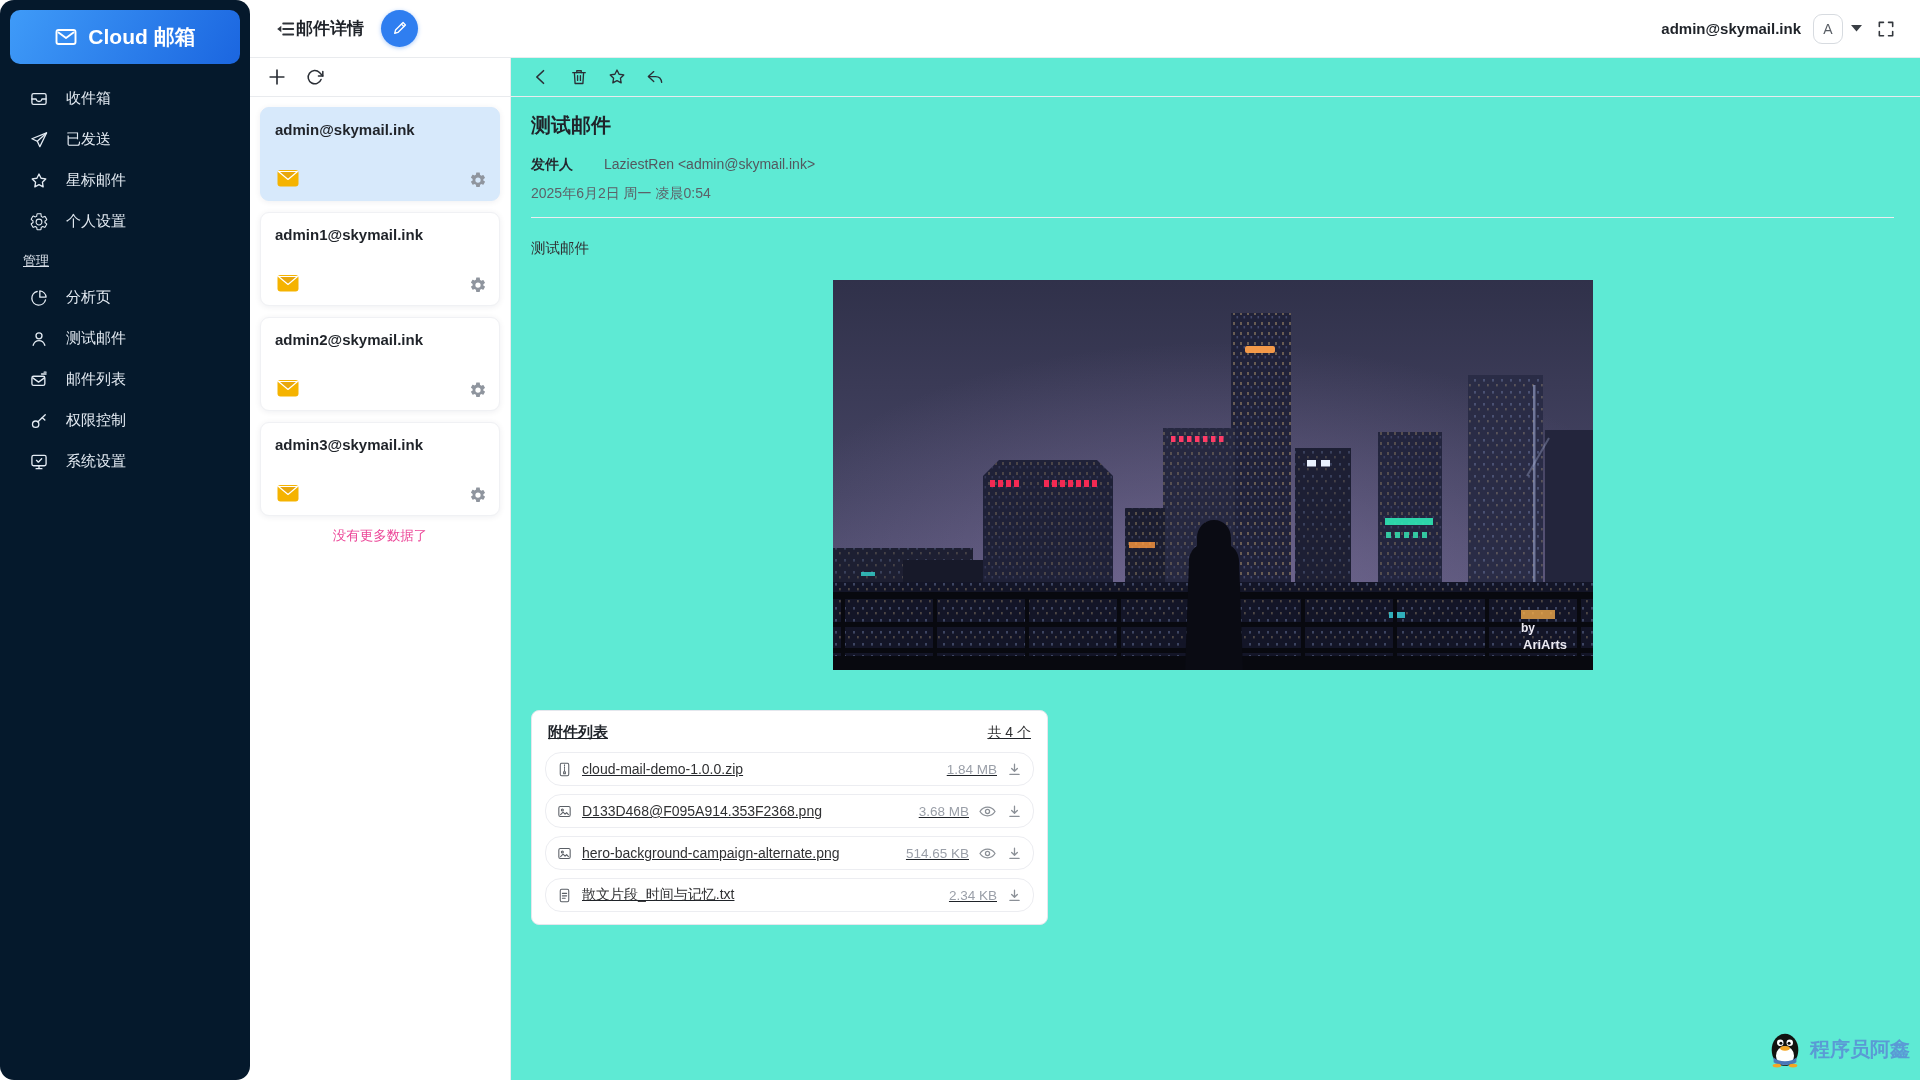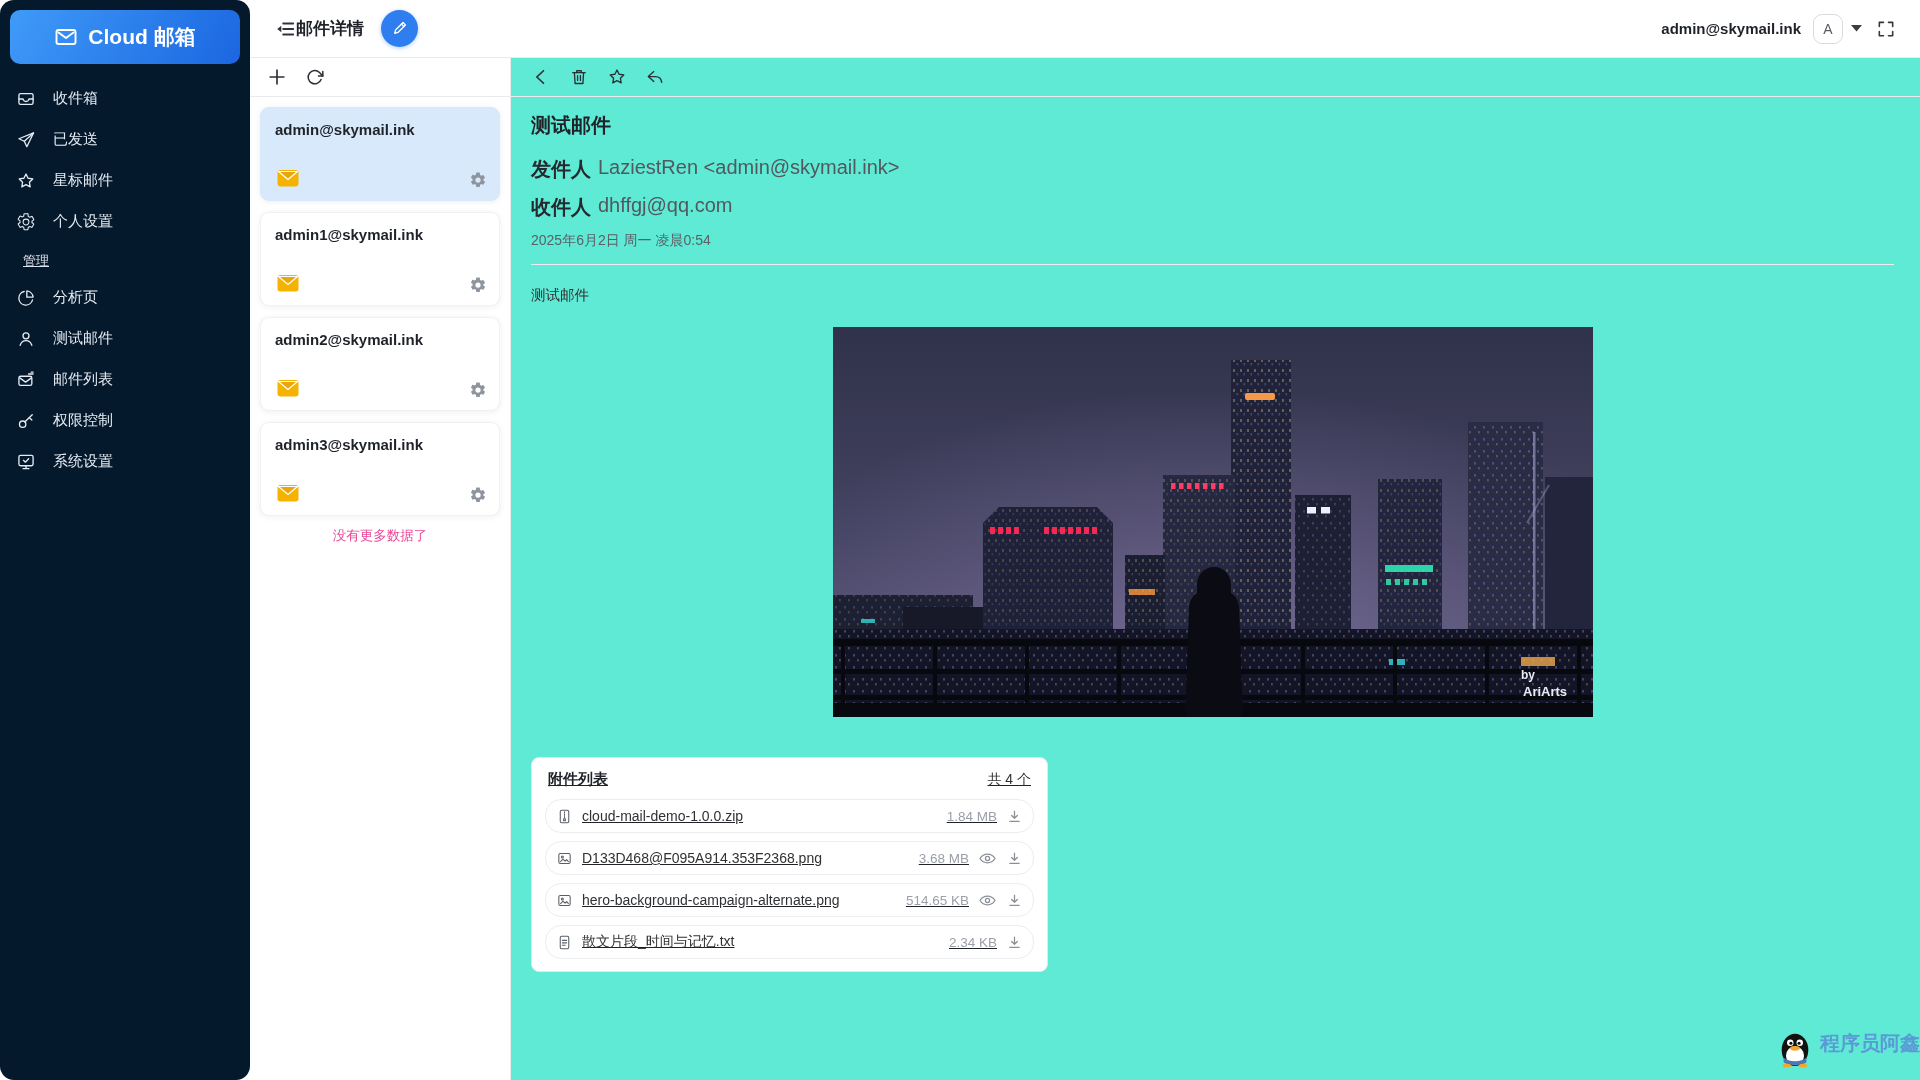--- a/index.html
+++ b/index.html
@@ -9,21 +9,21 @@
     font-family: "Liberation Sans", sans-serif; color: #1f2329;
   }
   svg.icon { stroke: currentColor; fill: none; stroke-width: 1.6; stroke-linecap: round; stroke-linejoin: round; }
 
   
   .sidebar { position: absolute; left: 0; top: 0; width: 250px; height: 1080px; background: #05192c; border-radius: 14px; }
   .logo-btn { position: absolute; left: 10px; top: 10px; width: 230px; height: 54px; border-radius: 10px;
     background: linear-gradient(120deg, #3f9bf8, #1b66e0); display: flex; align-items: center; justify-content: center;
     gap: 10px; color: #fff; font-size: 21px; font-weight: bold; cursor: pointer; }
   .menu { position: absolute; top: 78px; left: 0; right: 0; }
-  .side-item { display: flex; align-items: center; gap: 17px; height: 41px; padding-left: 16px;
+  .side-item { display: flex; align-items: center; gap: 17px; height: 41px; padding-left: 29px;
     color: #e4ebf3; font-size: 15px; cursor: pointer; }
   .side-item svg { flex: 0 0 auto; }
   .side-section { padding: 10px 0 7px 23px; color: #dce2eb; font-size: 13px; text-decoration: underline; }
 
   
   .top-header { position: absolute; left: 250px; top: 0; right: 0; height: 58px; background: #fff;
     border-bottom: 1px solid #e9ebee; display: flex; align-items: center; padding: 0 24px; }
   .fold-btn { color: #30343a; display: flex; cursor: pointer; }
   .page-title { font-size: 17px; font-weight: bold; }
   .compose-btn { width: 37px; height: 37px; border-radius: 50%; background: #2f7ef0; margin-left: 17px;
@@ -49,41 +49,41 @@
     justify-content: space-between; align-items: flex-end; }
   .gear-fill { fill: #8f959e; cursor: pointer; }
   .no-more { text-align: center; color: #ec4899; font-size: 13.5px; margin-top: 7px; }
 
   
   .detail { position: absolute; left: 510px; top: 58px; right: 0; bottom: 0; border-left: 1px solid #e9ebee; background: #5eead4; }
   .detail-toolbar { height: 39px; border-bottom: 1px solid #e9ebee; display: flex; align-items: center; gap: 18px;
     padding: 0 20px; color: #2b2f36; }
   .detail-content { padding: 15px 26px 0 20px; }
   .subject { font-size: 20px; font-weight: bold; color: #1f2329; margin-bottom: 17px; }
-  .meta-row { display: flex; gap: 7px; font-size: 20px; margin-bottom: 11px; color: #53585f; }
+  .meta-row { display: flex; gap: 31px; font-size: 14px; margin-bottom: 11px; color: #53585f; }
   .meta-label { font-weight: bold; color: #24292f; }
   .date-row { font-size: 14px; color: #5c6168; margin-bottom: 14px; }
   .divider { border-top: 1px solid #ecedf0; }
   .body-text { font-size: 14.5px; color: #303133; margin-top: 21px; }
   .mail-figure { width: 760px; margin: 22px auto 0; display: block; }
 
   .attach-card { width: 517px; border: 1px solid #e4e7ed; border-radius: 8px; margin: 40px 0 40px; padding: 12px 13px; background: #fff; text-decoration: underline; }
   .attach-head { display: flex; justify-content: space-between; align-items: center; margin-bottom: 10px; padding: 0 3px; }
   .attach-title { font-size: 15px; font-weight: bold; color: #1f2329; }
   .attach-count { font-size: 14px; color: #303133; }
   .attach-row { display: flex; align-items: center; height: 34px; border: 1px solid #ecedf1; border-radius: 16px;
     padding: 0 10px; margin-bottom: 8px; gap: 9px; color: #4a4f57; background: #fff; }
   .attach-row:last-child { margin-bottom: 0; }
   .attach-name { flex: 1; font-size: 14px; color: #303133; white-space: nowrap; overflow: hidden; }
   .attach-size { font-size: 13.5px; color: #9a9fa8; }
   .row-icon { color: #5a5f66; display: flex; }
   .act-icon { color: #8b9097; display: flex; cursor: pointer; }
 
   
-  .footer-badge { position: absolute; right: 0; bottom: 12px; display: flex; align-items: flex-start; gap: 6px; }
+  .footer-badge { position: absolute; right: 10px; bottom: 12px; display: flex; align-items: center; gap: 6px; }
   .badge-text { font-size: 20px; font-weight: bold; color: #5a9ad5; }
 </style>
 </head>
 <body>
 
 <div class="sidebar">
   <div class="logo-btn">
     <svg class="icon" width="24" height="24" viewBox="0 0 24 24" style="stroke-width:1.9">
       <rect x="2.5" y="5" width="19" height="14" rx="2"></rect>
         <path d="M4.5 7.5l7.5 5.5 7.5-5.5"></path>
@@ -288,24 +288,20 @@
           <path d="M4.5 11.5h8.2c4.5 0 6.8 2.6 7.3 7"></path>
       </svg>
     </span>
   </div>
 
   <div class="detail-content">
     <div class="subject">测试邮件</div>
     <div class="meta-row">
       <span class="meta-label">发件人</span>
       <span>LaziestRen &lt;admin@skymail.ink&gt;</span>
-    </div>
-    <div class="meta-row">
-      <span class="meta-label">收件人</span>
-      <span>dhffgj@qq.com</span>
     </div>
     <div class="date-row">2025年6月2日 周一 凌晨0:54</div>
     <div class="divider"></div>
     <div class="body-text">测试邮件</div>
 
     <svg class="mail-figure" width="760" height="390" viewBox="0 0 760 390">
       <defs>
         <linearGradient id="sky" x1="0" y1="0" x2="0" y2="1">
           <stop offset="0" stop-color="#30314a"></stop>
             <stop offset=".55" stop-color="#454463"></stop>

